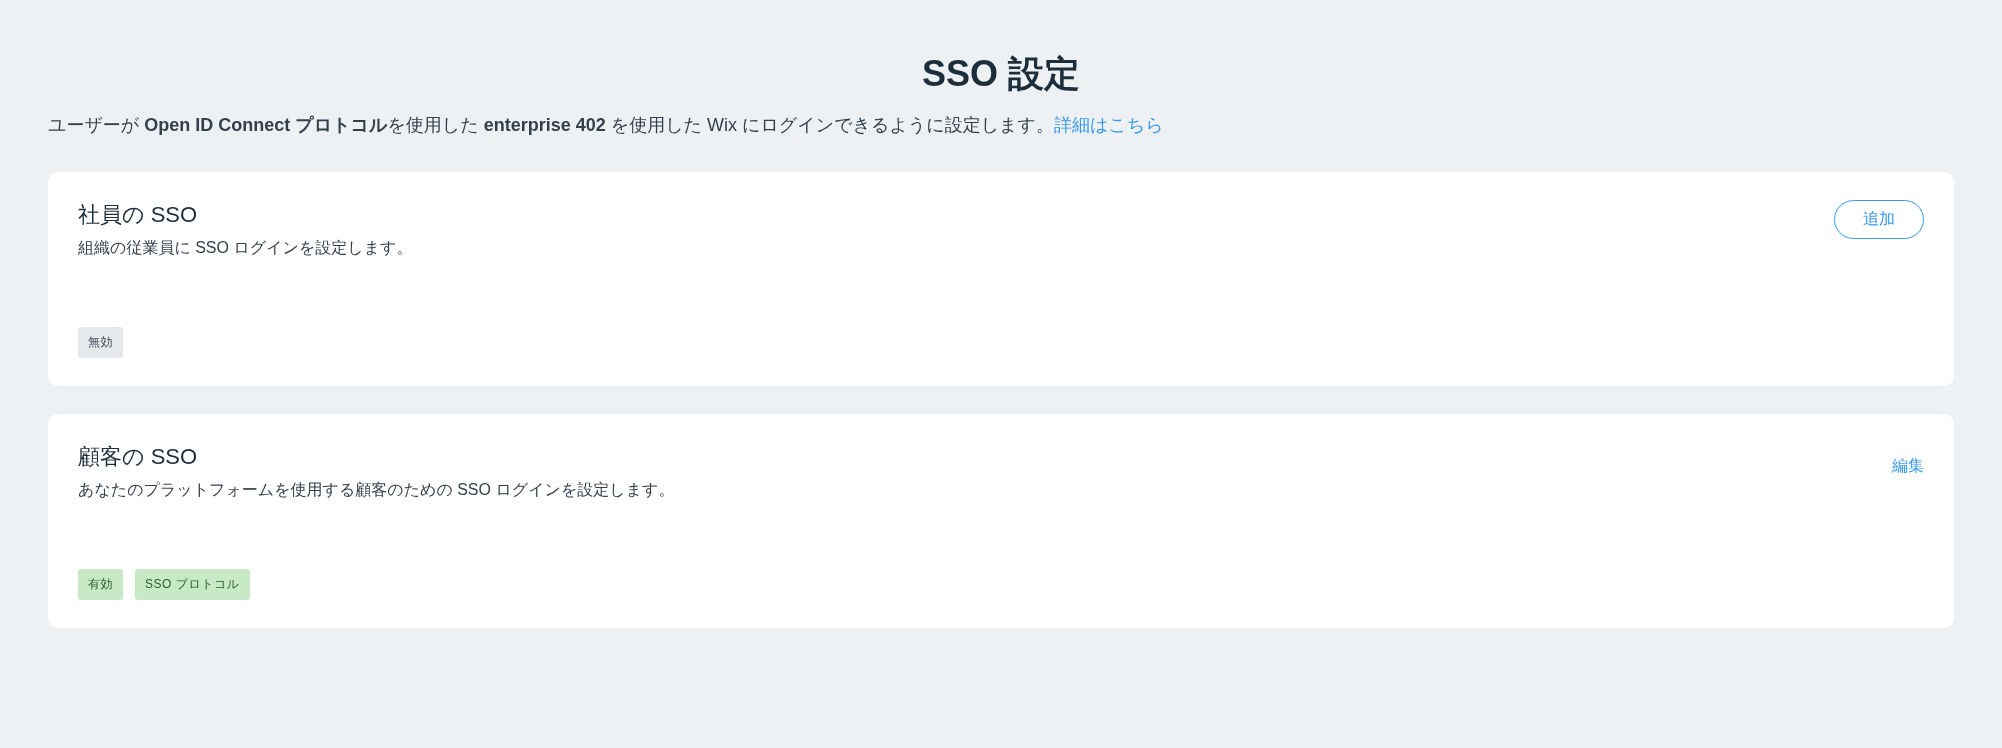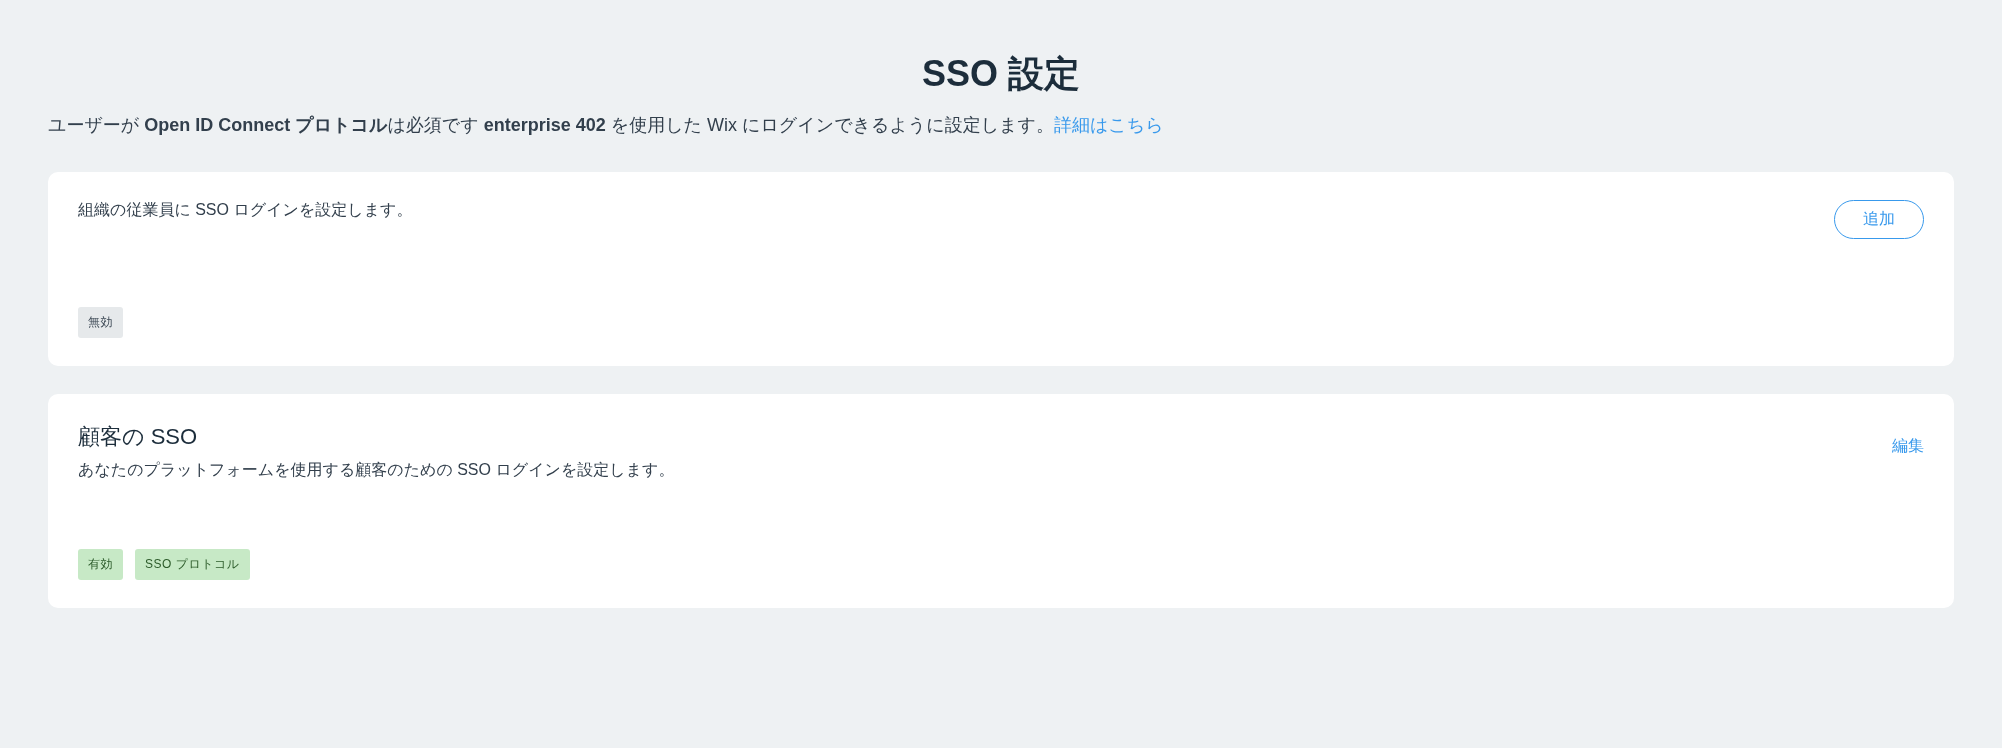--- a/index.html
+++ b/index.html
@@ -98,26 +98,27 @@
       background: #c7e9c6;
       color: #2c5b2a;
     }
   </style>
 </head>
 <body>
 
 <h1 class="page-title">SSO 設定</h1>
 
 <p class="page-description">
-  <span>ユーザーが </span><span class="bold">Open ID Connect プロトコル</span><span>は必須です </span><span class="bold">enterprise 402</span><span> を使用した Wix にログインできるように設定します。</span><a class="link">詳細はこちら</a>
+  <span>ユーザーが </span><span class="bold">Open ID Connect プロトコル</span><span>を使用した </span><span class="bold">enterprise 402</span><span> を使用した Wix にログインできるように設定します。</span><a class="link">詳細はこちら</a>
 </p>
 
 <div class="card">
   <div class="card-header">
     <div class="card-text">
+      <div class="card-title">社員の SSO</div>
       <div class="card-description">組織の従業員に SSO ログインを設定します。</div>
     </div>
     <button class="btn-outline">追加</button>
   </div>
   <div class="badges">
     <span class="badge badge-gray">無効</span>
   </div>
 </div>
 
 <div class="card">

